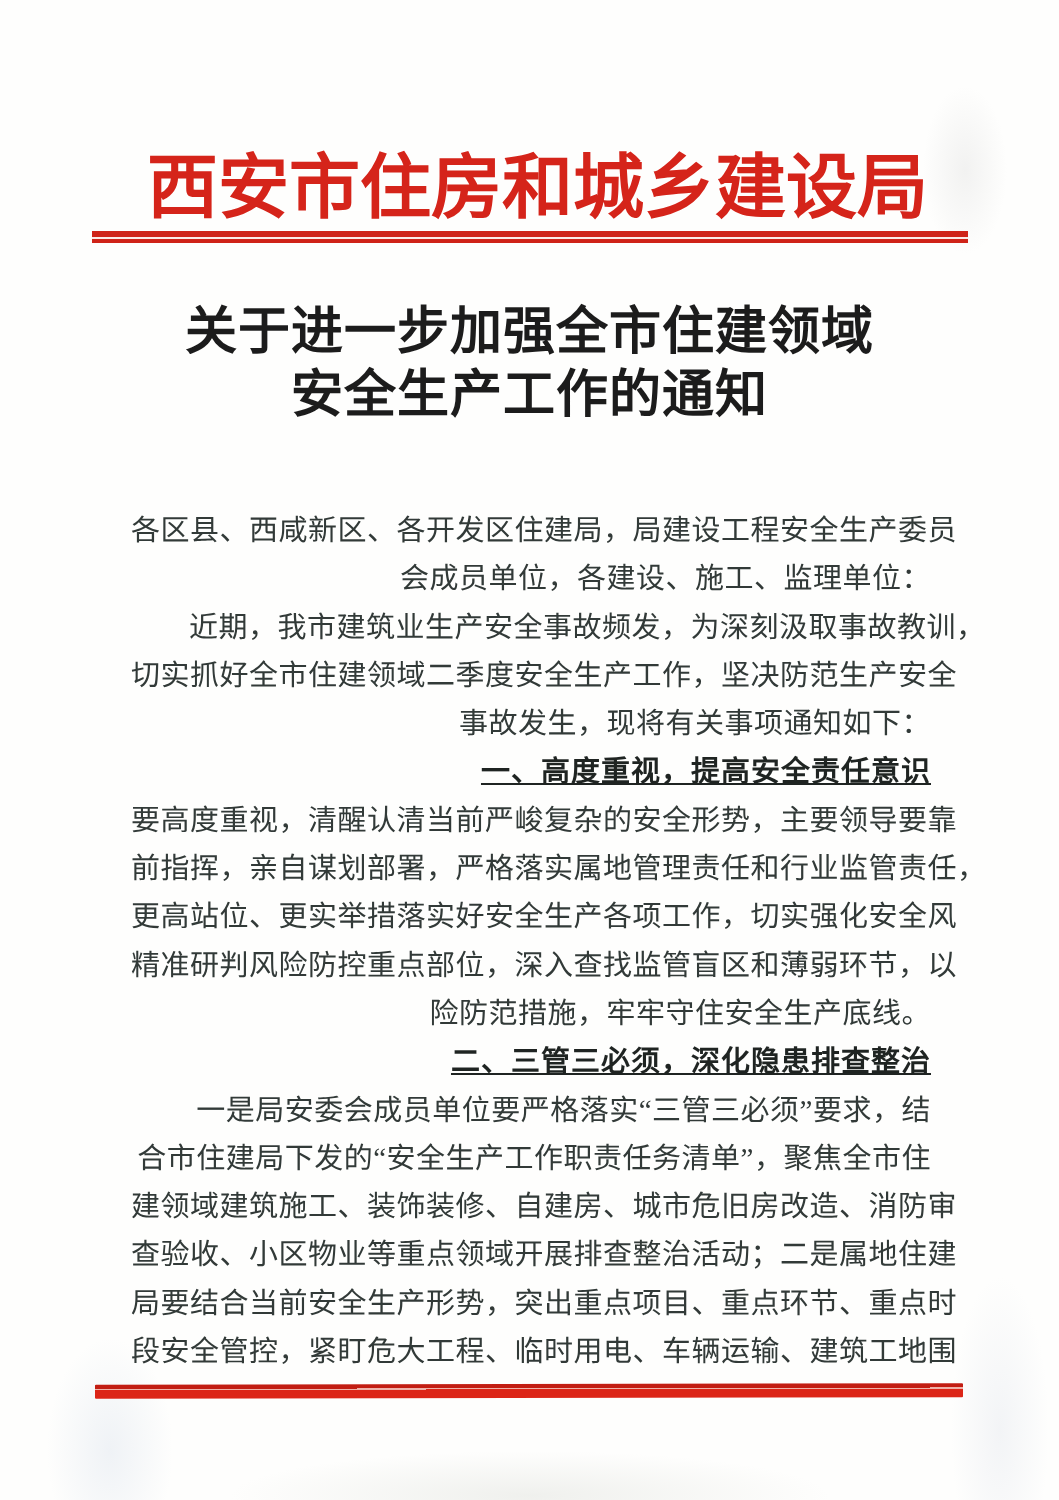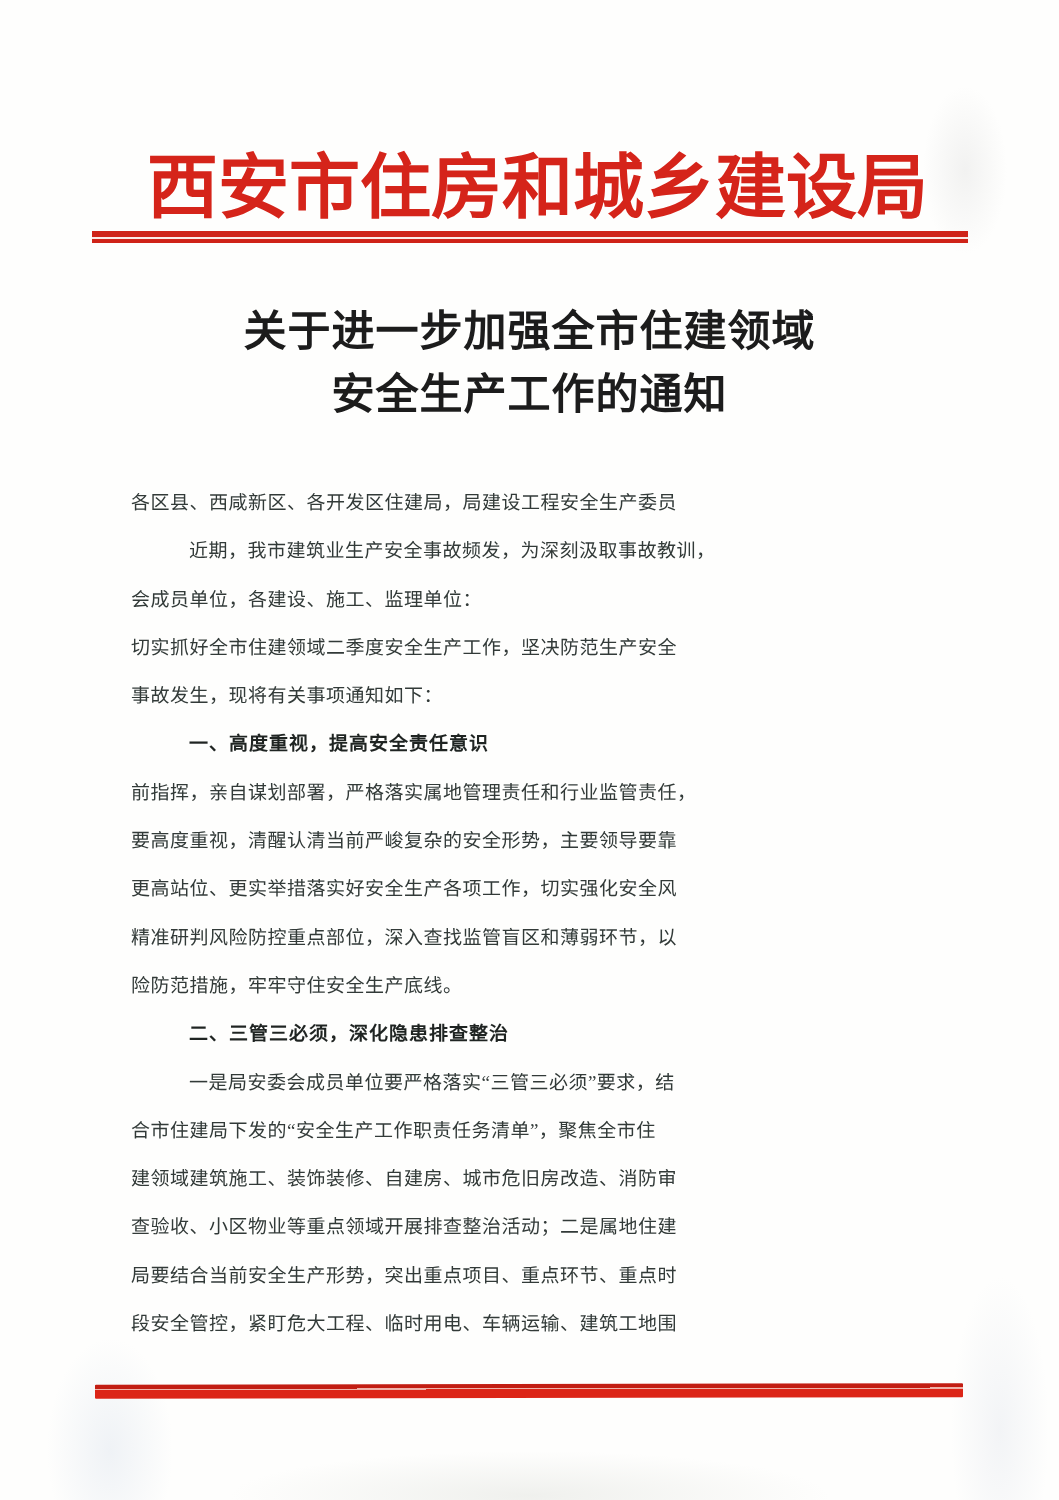--- a/index.html
+++ b/index.html
@@ -43,41 +43,43 @@
     width:876px;height:12px;
     background:linear-gradient(180deg,
       var(--rule-red) 0 52%,
       #fbeae6 52% 66%,
       var(--rule-red) 66% 100%);
   }
   .doc-title{
     position:absolute;top:300px;left:0;width:100%;
     text-align:center;
     color:var(--title-black);
-    font-size:43px;font-weight:bold;
+    font-size:52px;font-weight:bold;
     line-height:63px;
     letter-spacing:1px;
   }
   .doc-title .t-line{white-space:nowrap;}
   .body-block{
-    position:absolute;top:479px;left:131px;width:800px;
-    font-size:19px;
+    position:absolute;top:506px;left:131px;width:800px;
+    font-size:29px;
     color:var(--body-text);
     letter-spacing:0.5px;
+    text-align:right;
   }
   .line{
     height:48.3px;line-height:48.3px;
     white-space:nowrap;
   }
   .indent{text-indent:58px;}
   .heading{
     font-family:"Liberation Sans","DejaVu Sans",sans-serif;
     font-weight:bold;
     color:var(--heading-black);
     letter-spacing:1px;
+    text-decoration:underline;
   }
   .red-marker{
     position:absolute;top:1384px;left:95px;
     width:868px;height:14px;
     background:linear-gradient(180deg,
       #c21d12 0 30%,
       #efb1a8 30% 38%,
       var(--marker-red) 38% 100%);
     border-radius:1px;
     transform:rotate(-0.1deg);
@@ -92,27 +94,27 @@
 
   <div class="letterhead-rule"></div>
 
   <div class="doc-title">
     <div class="t-line">关于进一步加强全市住建领域</div>
     <div class="t-line">安全生产工作的通知</div>
   </div>
 
   <div class="body-block">
     <div class="line">各区县、西咸新区、各开发区住建局，局建设工程安全生产委员</div>
+    <div class="line">会成员单位，各建设、施工、监理单位：</div>
     <div class="line indent">近期，我市建筑业生产安全事故频发，为深刻汲取事故教训，</div>
-    <div class="line">会成员单位，各建设、施工、监理单位：</div>
     <div class="line">切实抓好全市住建领域二季度安全生产工作，坚决防范生产安全</div>
     <div class="line">事故发生，现将有关事项通知如下：</div>
     <div class="line indent heading">一、高度重视，提高安全责任意识</div>
+    <div class="line">要高度重视，清醒认清当前严峻复杂的安全形势，主要领导要靠</div>
     <div class="line">前指挥，亲自谋划部署，严格落实属地管理责任和行业监管责任，</div>
-    <div class="line">要高度重视，清醒认清当前严峻复杂的安全形势，主要领导要靠</div>
     <div class="line">更高站位、更实举措落实好安全生产各项工作，切实强化安全风</div>
     <div class="line">精准研判风险防控重点部位，深入查找监管盲区和薄弱环节，以</div>
     <div class="line">险防范措施，牢牢守住安全生产底线。</div>
     <div class="line indent heading">二、三管三必须，深化隐患排查整治</div>
     <div class="line indent">一是局安委会成员单位要严格落实“三管三必须”要求，结</div>
     <div class="line">合市住建局下发的“安全生产工作职责任务清单”，聚焦全市住</div>
     <div class="line">建领域建筑施工、装饰装修、自建房、城市危旧房改造、消防审</div>
     <div class="line">查验收、小区物业等重点领域开展排查整治活动；二是属地住建</div>
     <div class="line">局要结合当前安全生产形势，突出重点项目、重点环节、重点时</div>
     <div class="line">段安全管控，紧盯危大工程、临时用电、车辆运输、建筑工地围</div>

